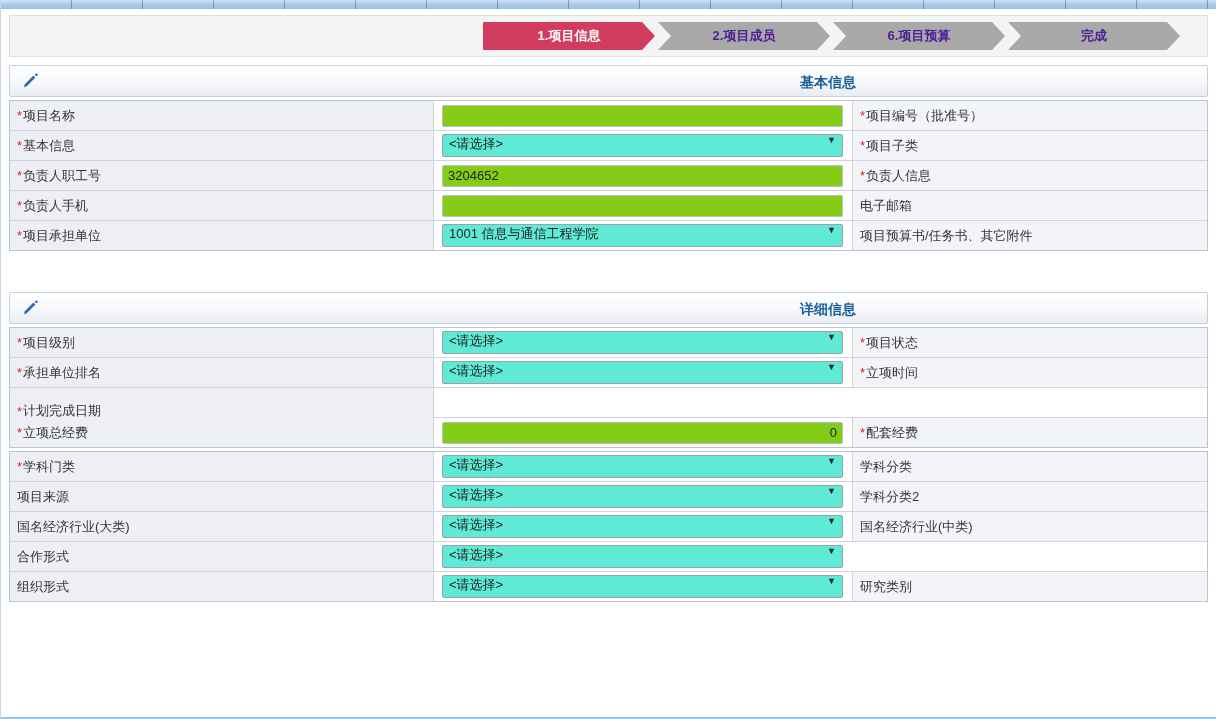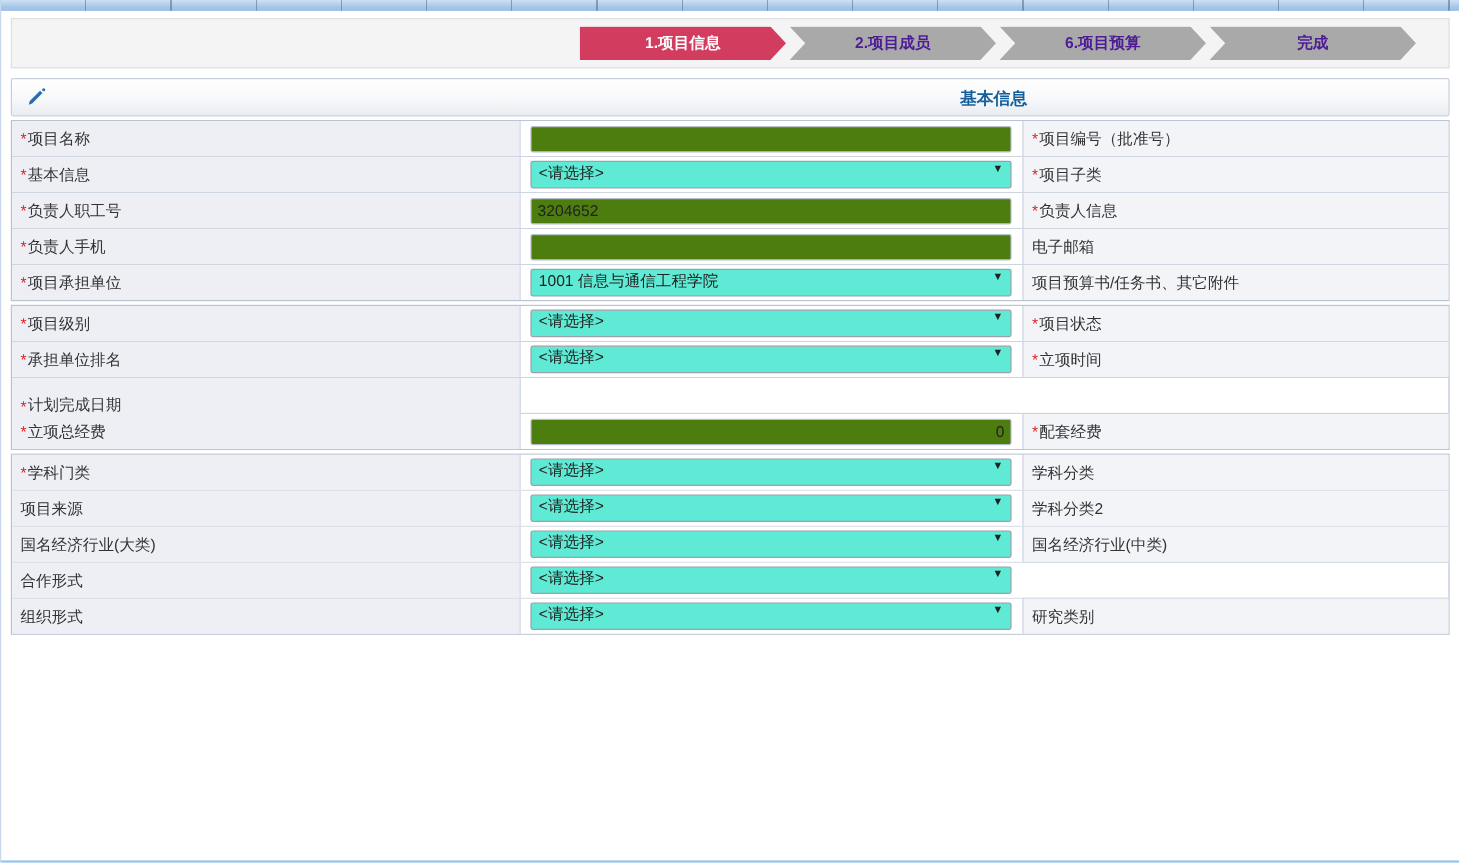--- a/index.html
+++ b/index.html
@@ -36,21 +36,21 @@
   .sec-table{margin:3px 8px 0 8px;border:1px solid #b9c4d4;box-sizing:border-box;background:#fff;}
   .row{display:grid;grid-template-columns:424px 418px 1fr;height:29px;}
   .row + .row{border-top:1px solid #cdd5e1;}
   .cell{display:flex;align-items:center;box-sizing:border-box;font-size:13px;color:#333;overflow:hidden;}
   .c-label{background:#edeff5;padding-left:7px;border-right:1px solid #cdd5e1;}
   .c-field{background:#fff;padding:0 9px 0 8px;}
   .c-field.full{grid-column:2 / 4;margin-top:46px;}
   .c-right{background:#f3f4f8;padding-left:7px;border-left:1px solid #cdd5e1;}
   .req{color:#e02020;margin-right:1px;}
   .txt{width:100%;height:22px;border:1px solid #b7bfca;border-radius:2px;box-sizing:border-box;
-    font-size:13px;color:#222;padding:0 5px;font-family:inherit;outline:none;background:#4d7c0f;}
+    font-size:13px;color:#222;padding:0 5px;font-family:inherit;outline:none;background:#84cc16;}
   .txt::placeholder{color:#9aa0a8;}
   .txt.r{text-align:right;}
   .sel{width:100%;height:23px;border:1px solid #9aa1ab;border-radius:2px;box-sizing:border-box;
     background:#5eead4;display:flex;align-items:flex-start;font-size:13px;color:#222;padding:0 6px;
     cursor:pointer;position:relative;}
   .sel .arr{margin-left:auto;font-size:9px;color:#222;}
 
   .bottom-line{position:absolute;left:0;right:0;bottom:0;height:2px;background:#93c4ec;}
 </style>
 </head>
@@ -142,20 +142,27 @@
             <div class="sel">
               <span>1001 信息与通信工程学院</span>
               <span class="arr">▼</span>
             </div>
           </div>
           <div class="cell c-right">
             <span>项目预算书/任务书、其它附件</span>
           </div>
         </div>
       </div>
+      <div class="sec-head m-mid">
+        <button class="pencil-btn"><svg width="18" height="18" viewBox="0 0 18 18">
+            <path d="M3,15.2 L3.8,12.2 L12.4,3.6 L14.4,5.6 L5.8,14.2 Z" fill="#2b6cb0"></path>
+            <circle cx="15.4" cy="2.8" r="1.3" fill="#2b6cb0"></circle>
+          </svg></button>
+        <span class="sec-title">详细信息</span>
+      </div>
       <div class="sec-table">
         <div class="row">
           <div class="cell c-label">
             <span class="req">*</span>
             <span>项目级别</span>
           </div>
           <div class="cell c-field">
             <div class="sel">
               <span>&lt;请选择&gt;</span>
               <span class="arr">▼</span>

